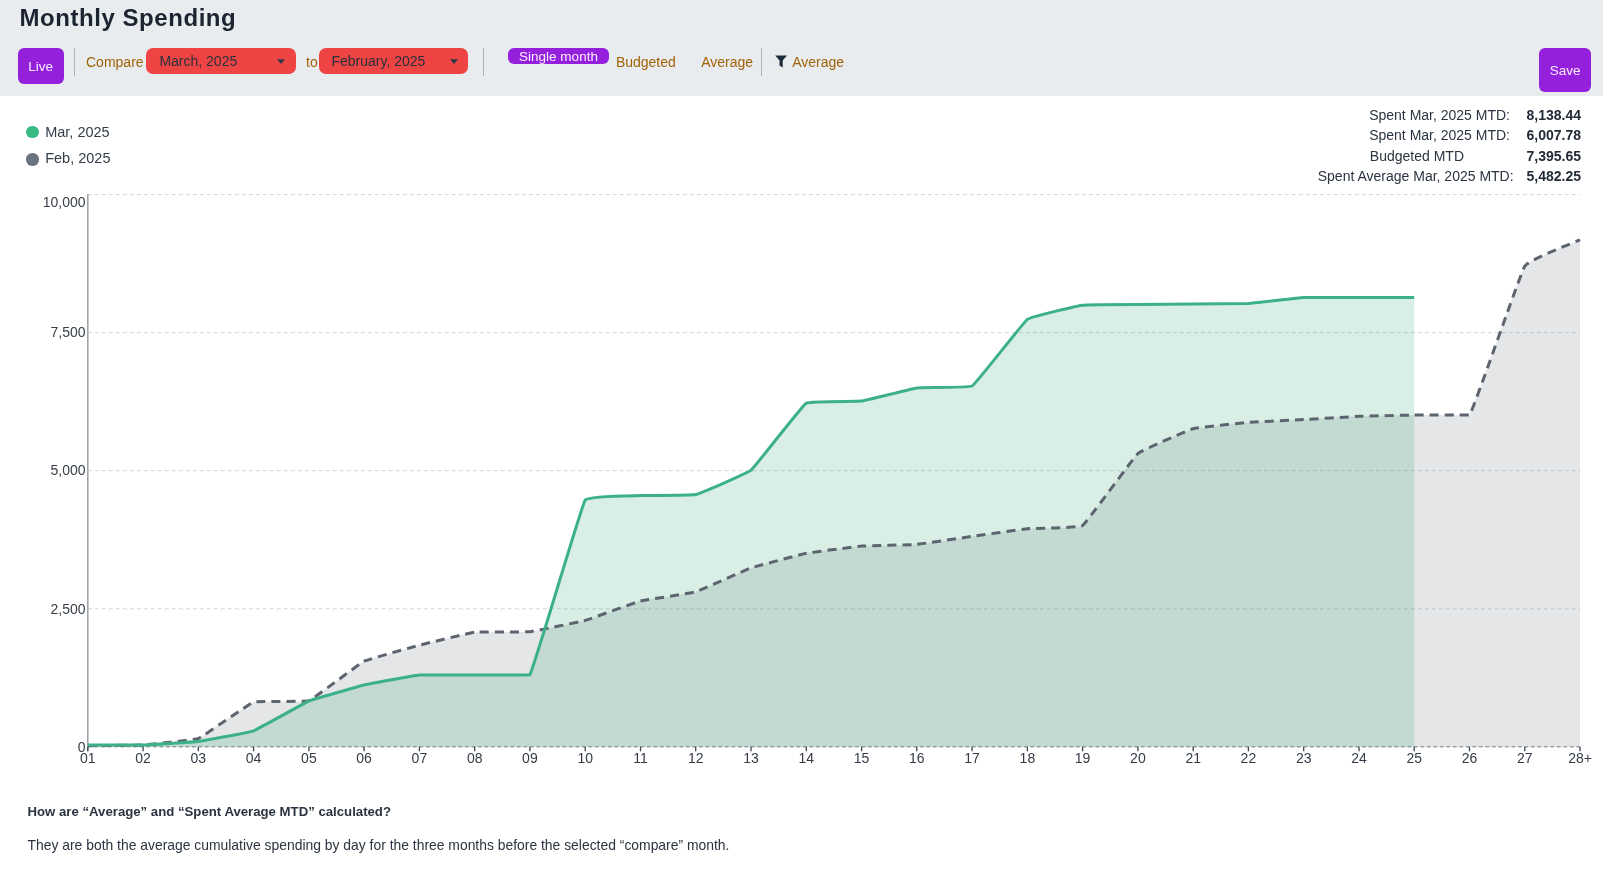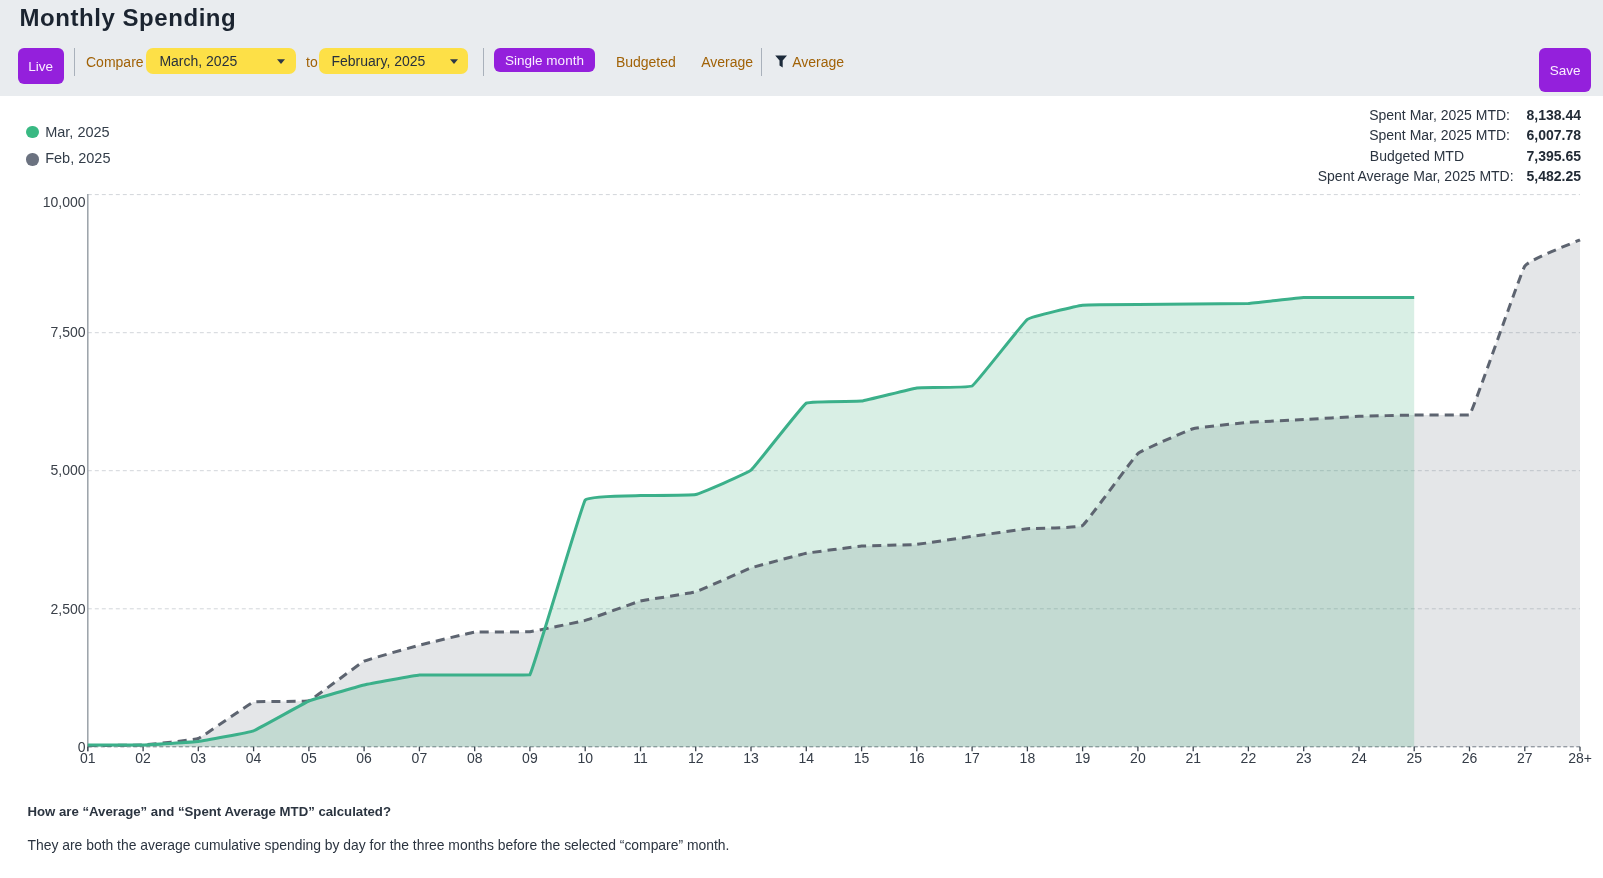--- a/index.html
+++ b/index.html
@@ -3,21 +3,21 @@
 <meta charset="utf-8">
 <style>
   * { margin:0; padding:0; box-sizing:border-box; }
   html,body { width:1603px; height:878px; overflow:hidden; }
   body { background:#e9ecef; font-family:"Liberation Sans", sans-serif; position:relative; color:#2b3440; }
   .abs { position:absolute; }
   .title { left:19.5px; top:4px; font-size:24px; font-weight:700; color:#1b2430; letter-spacing:0.55px; }
   .btn { display:flex; align-items:center; justify-content:center; background:#9420dc; color:#faeeff; border-radius:6px; font-size:13.5px; }
   .vdiv { width:1px; background:#a9b1bb; top:48px; height:28px; }
   .tlabel { font-size:14px; color:#a16207; top:48px; height:28px; display:flex; align-items:center; }
-  .sel { background:#fde047; border-radius:7px; top:48px; height:26px; display:flex; align-items:center; font-size:14px; color:#28313d; }
+  .sel { background:#ef4444; border-radius:7px; top:48px; height:26px; display:flex; align-items:center; font-size:14px; color:#28313d; }
   .panel { left:0; top:96px; width:1603px; height:782px; background:#ffffff; }
   .legend { font-size:14.5px; color:#333d49; display:flex; align-items:center; }
   .dot { width:12.5px; height:12.5px; border-radius:50%; margin-right:6.5px; }
   .statrow { position:absolute; right:22px; font-size:14px; color:#2b3440; white-space:nowrap; }
   .statrow .lab { position:absolute; right:71px; }
   .statrow .val { position:absolute; right:0; font-weight:700; color:#222b36; }
   .foot1 { left:27.5px; top:803.5px; font-size:13.2px; font-weight:700; color:#2b3440; }
   .foot2 { left:27.5px; top:836.5px; font-size:13.9px; color:#2b3440; }
 </style>
 </head>
@@ -28,21 +28,21 @@
   <div class="abs vdiv" style="left:74px;"></div>
   <div class="abs tlabel" style="left:86px;">Compare</div>
   <div class="abs sel" style="left:146.4px; width:149.5px; padding-left:13px;">March, 2025<svg style="position:absolute; right:10.5px; top:11px;" width="8" height="5" viewBox="0 0 8 5">
       <path d="M0,0.3 H8 L4,5 Z" fill="#2d3846"></path>
     </svg></div>
   <div class="abs tlabel" style="left:306px;">to</div>
   <div class="abs sel" style="left:318.5px; width:149.5px; padding-left:13px;">February, 2025<svg style="position:absolute; right:10.5px; top:11px;" width="8" height="5" viewBox="0 0 8 5">
       <path d="M0,0.3 H8 L4,5 Z" fill="#2d3846"></path>
     </svg></div>
   <div class="abs vdiv" style="left:483.4px;"></div>
-  <div class="abs btn" style="left:494px; top:48px; width:101px; height:24px;">Single month</div>
+  <div class="abs btn" style="left:508px; top:48px; width:101px; height:16px;">Single month</div>
   <div class="abs tlabel" style="left:615.9px;">Budgeted</div>
   <div class="abs tlabel" style="left:701.2px;">Average</div>
   <div class="abs vdiv" style="left:760.7px;"></div>
   <div class="abs" style="left:775px; top:55px;">
     <svg width="13" height="14" viewBox="0 0 13 14">
       <path d="M0.2,0.4 H12 L7.7,5.6 V12.6 L4.5,10.4 V5.6 Z" fill="#1c2a3a"></path>
     </svg>
   </div>
   <div class="abs tlabel" style="left:792.2px;">Average</div>
   <div class="abs btn" style="left:1539.2px; top:48px; width:52px; height:44px;">Save</div>

